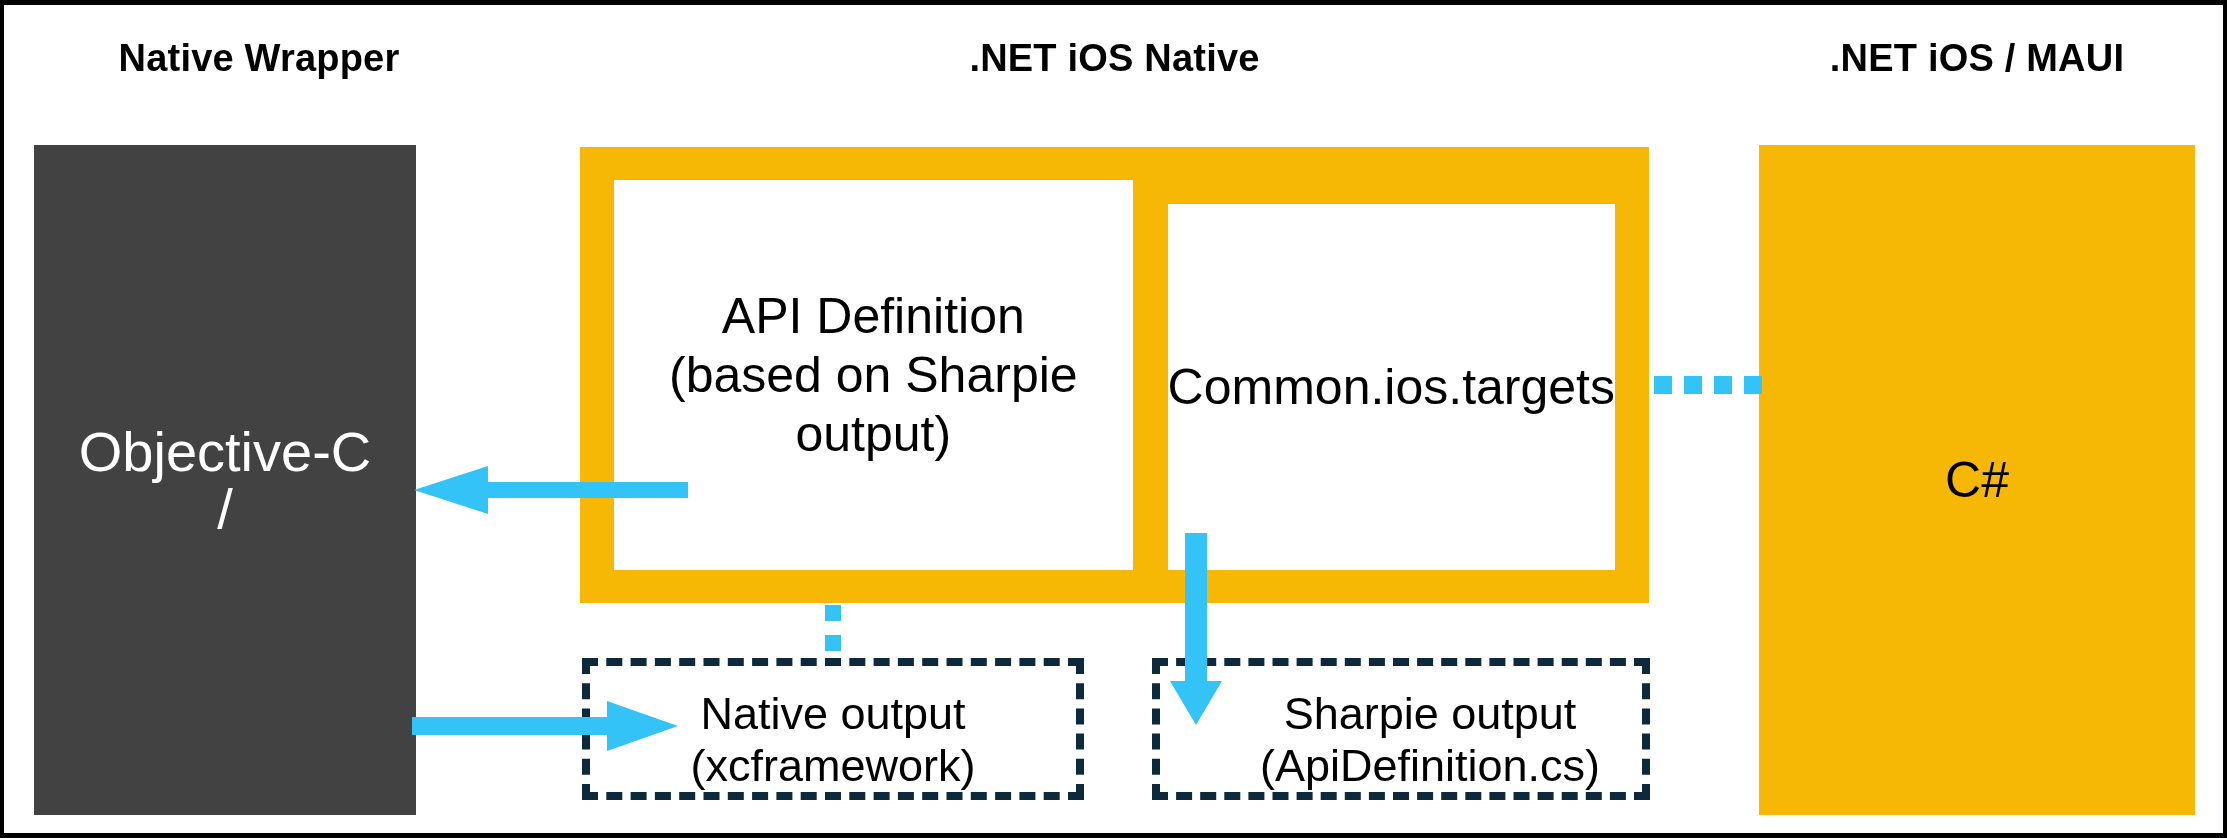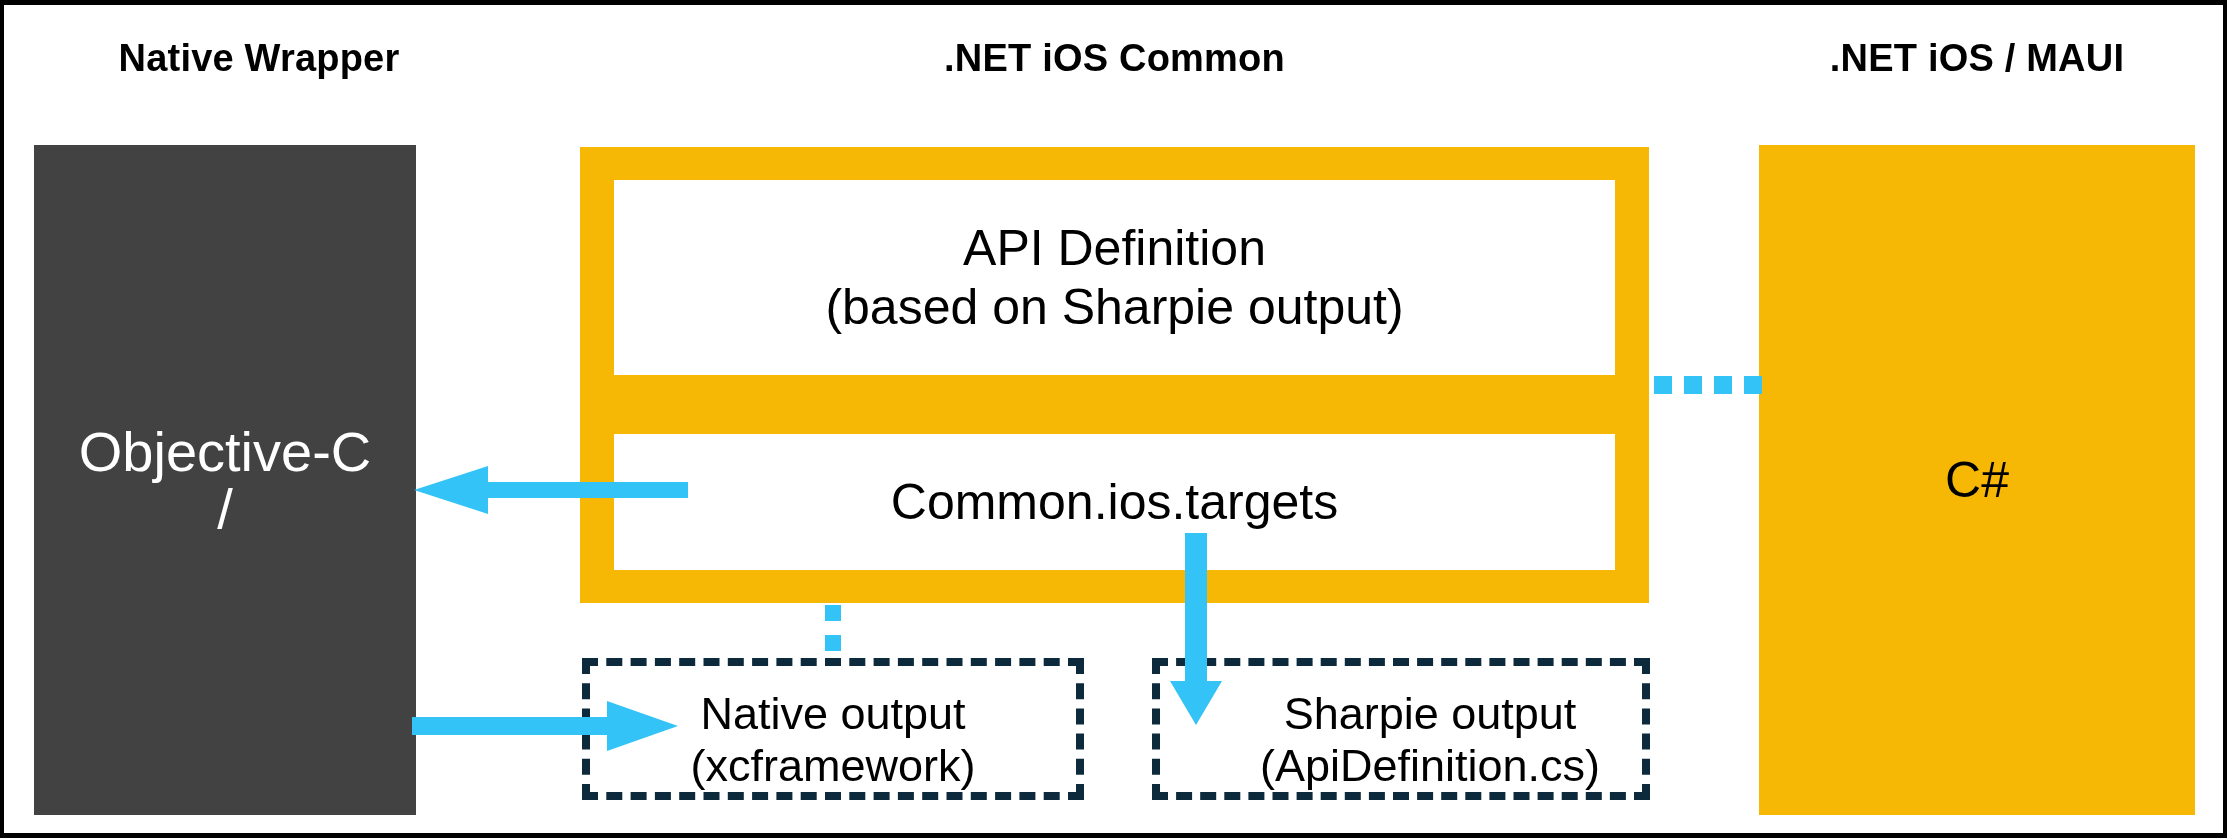--- a/index.html
+++ b/index.html
@@ -11,21 +11,21 @@
 
   .col-title{position:absolute;font-weight:bold;font-size:38px;color:#000;
              text-align:center;white-space:nowrap;letter-spacing:.2px;}
 
   .native-box{position:absolute;background:#424242;display:flex;
               align-items:center;justify-content:center;}
   .native-box .txt{color:#ffffff;font-size:56px;line-height:1.02;
                    text-align:center;font-weight:400;}
 
   .binding-frame{position:absolute;background:#F7B705;box-sizing:border-box;
-                 padding:33px 34px;display:flex;flex-direction:column;}
+                 padding:33px 34px;display:flex;flex-direction:row;}
   .inner-box{background:#ffffff;display:flex;align-items:center;
              justify-content:center;text-align:center;}
   .inner-box .txt{font-size:50px;line-height:1.18;color:#000;font-weight:400;}
   .frame-gap{height:35px;flex:0 0 35px;}
 
   .csharp-box{position:absolute;background:#F7B705;display:flex;
               align-items:center;justify-content:center;}
   .csharp-box .txt{font-size:50px;color:#000;}
 
   .dashed-box{position:absolute;border:8px dashed #0C2A3C;box-sizing:border-box;
@@ -36,21 +36,21 @@
   .arrow-svg{position:absolute;overflow:visible;}
   .dotted-seg{position:absolute;background:#33C3F7;}
 </style>
 </head>
 <body>
 
 <div id="canvas">
 
   <div class="col-title" style="left:30px;top:32px;width:450px;">Native Wrapper</div>
 
-  <div class="col-title" style="left:576px;top:32px;width:1069px;">.NET iOS Common</div>
+  <div class="col-title" style="left:576px;top:32px;width:1069px;">.NET iOS Native</div>
 
   <div class="col-title" style="left:1755px;top:32px;width:436px;">.NET iOS / MAUI</div>
 
   <div class="native-box" style="left:30px;top:140px;width:382px;height:670px;">
     <div class="txt">
       <div>Objective-C</div>
       <div>/</div>
     </div>
   </div>
 

